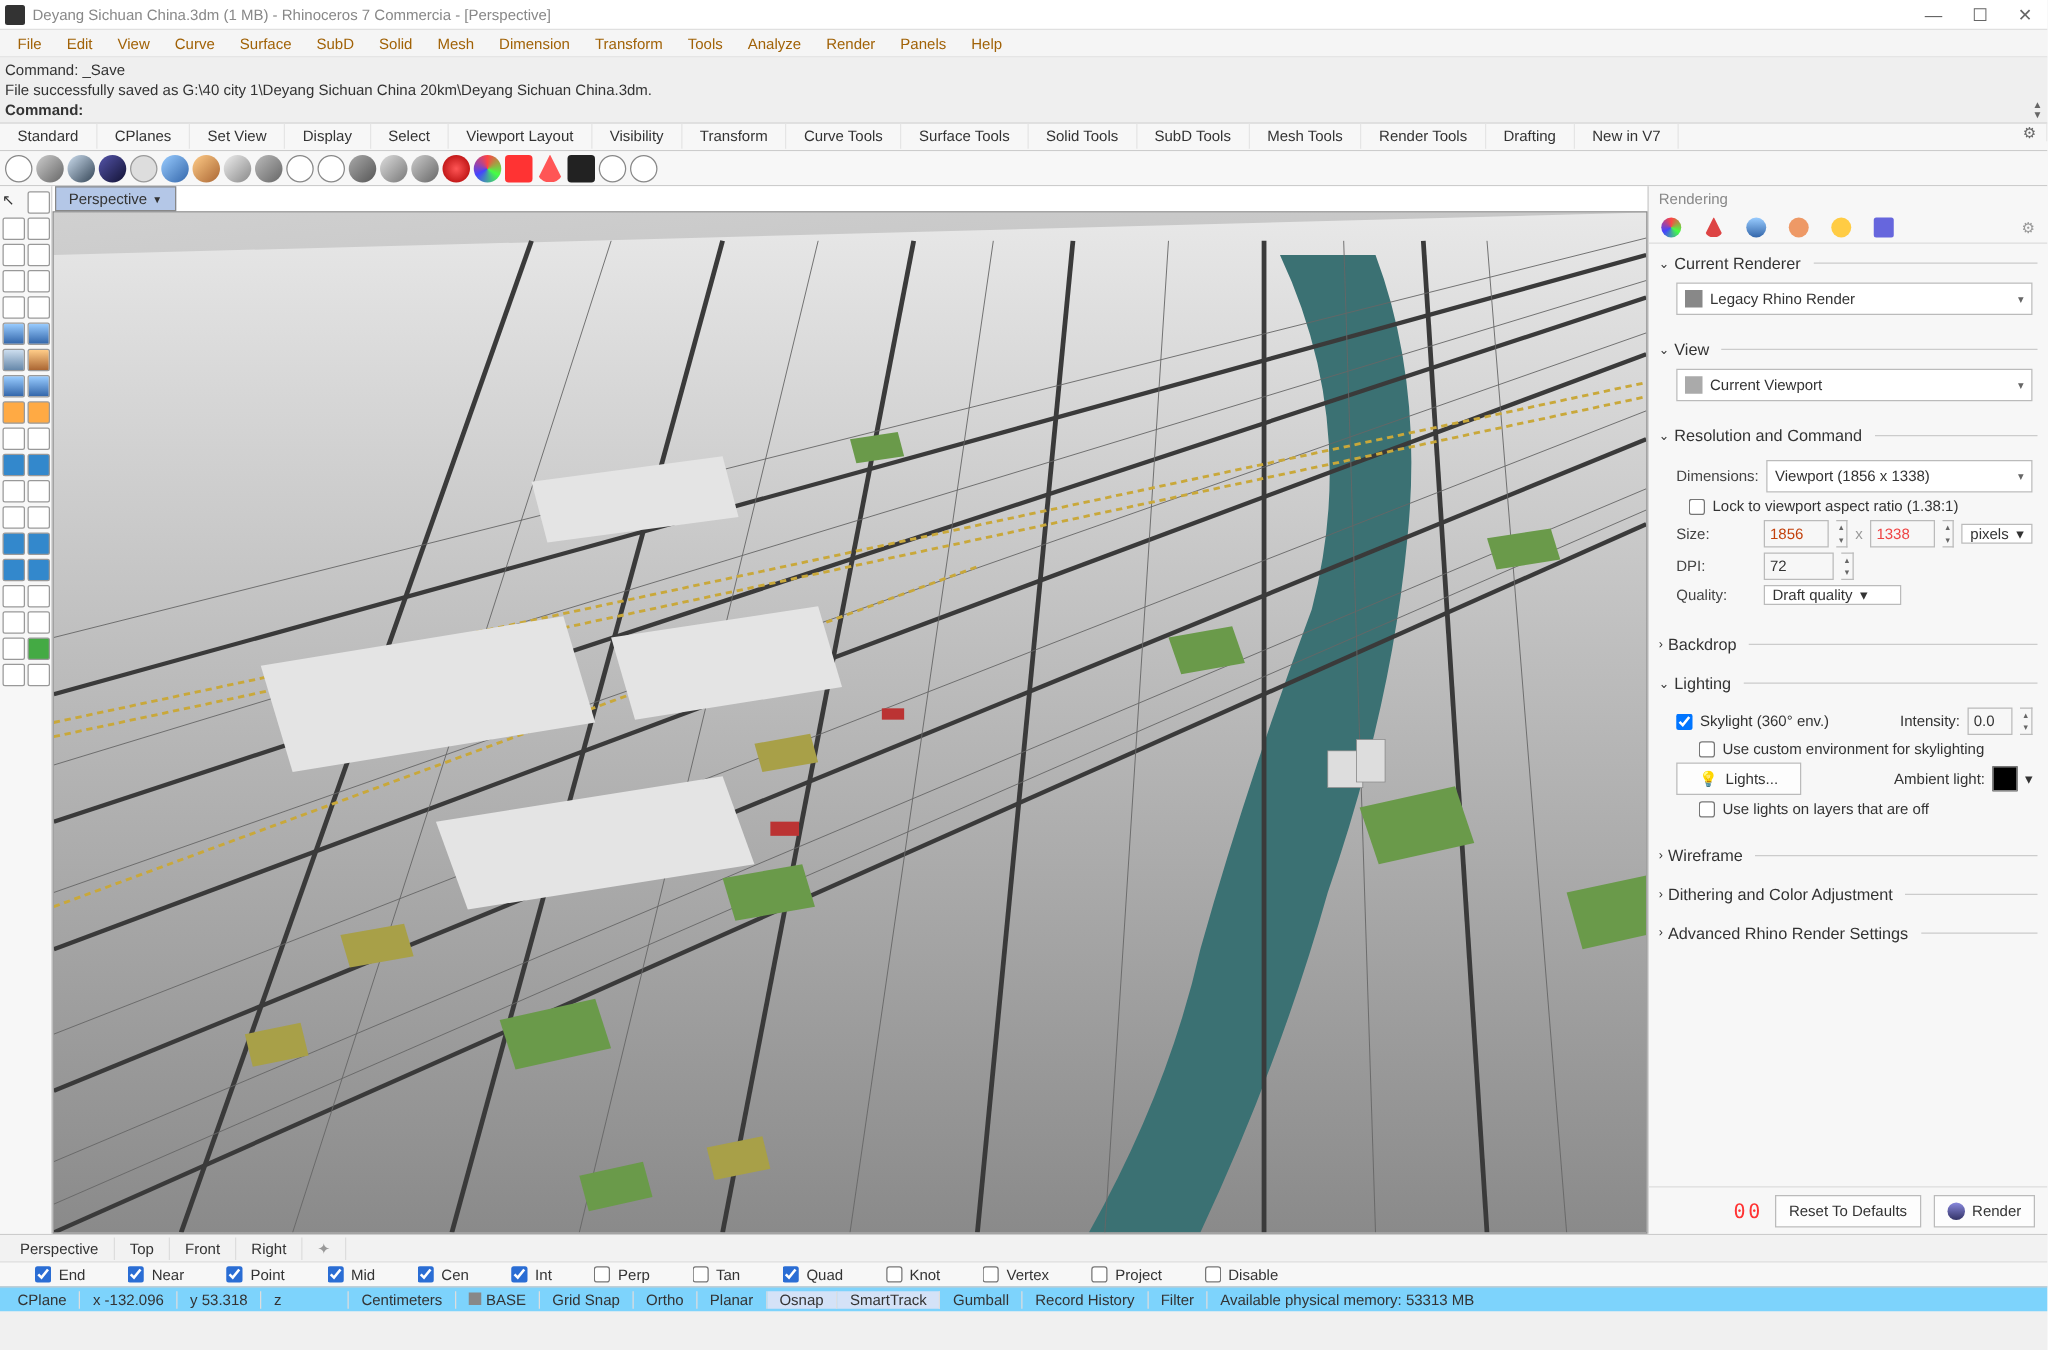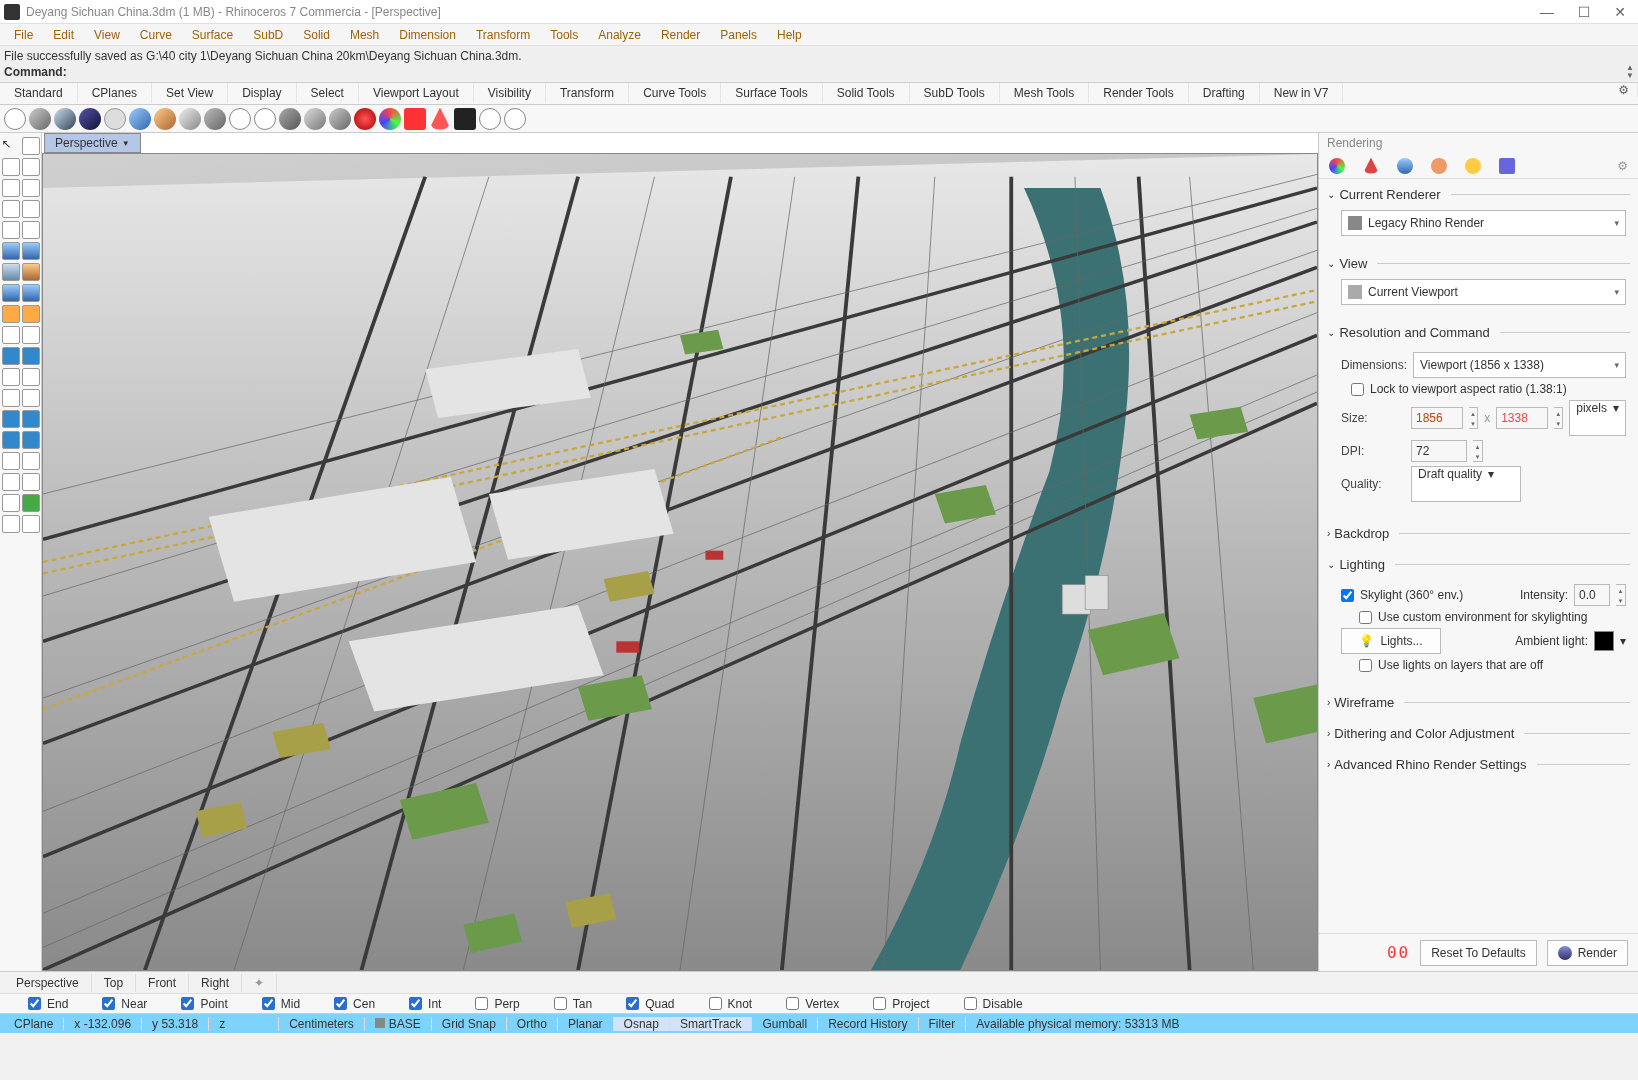--- a/index.html
+++ b/index.html
@@ -64,21 +64,21 @@
 .section .sbody { padding: 4px 4px 8px 14px; }
 
 .dropdown { width: 100%; height: 26px; border: 1px solid #bbb; background: #fff; display: flex; align-items: center; padding: 0 6px; font-size: 12px; justify-content: space-between; }
 .dropdown .ddicon { width: 14px; height: 14px; background:#888; margin-right:6px; }
 .dropdown .ddcaret { font-size: 9px; color: #666; }
 
 .formrow { display: flex; align-items: center; gap: 6px; margin: 4px 0; font-size: 12px; }
 .formrow label { min-width: 64px; color:#444; }
 .numinput { width: 56px; height: 22px; border: 1px solid #bbb; padding: 0 4px; font-size: 12px; display:flex; align-items:center; }
 .spinner { width: 10px; display:flex; flex-direction:column; font-size:7px; line-height:7px; color:#666; border:1px solid #bbb; border-left:none; height:22px; justify-content:space-around; align-items:center; }
-.smalldd { height: 36px; border: 1px solid #bbb; background:#fff; padding: 0 6px; font-size:12px; display:flex; align-items:flex-start; gap:6px; }
+.smalldd { height: 16px; border: 1px solid #bbb; background:#fff; padding: 0 6px; font-size:12px; display:flex; align-items:center; gap:6px; }
 
 .chk { display: flex; align-items: center; gap: 6px; font-size: 12px; margin: 3px 0; }
 .chk input { width: 13px; height: 13px; }
 
 .btn { height: 26px; border: 1px solid #bbb; background: #fdfdfd; display:flex; align-items:center; justify-content:center; font-size:12px; padding: 0 10px; gap:6px; }
 
 
 .viewtabs { height: 22px; background: #f2f2f2; display: flex; align-items: center; padding: 0 4px; gap: 0; border-top: 1px solid #ccc; }
 .viewtabs span { padding: 2px 12px; font-size: 12px; border-right: 1px solid #ddd; }
 
@@ -120,20 +120,21 @@
     <span>Dimension</span>
     <span>Transform</span>
     <span>Tools</span>
     <span>Analyze</span>
     <span>Render</span>
     <span>Panels</span>
     <span>Help</span>
   </div>
 
 <div class="cmdarea">
+  <div class="line">Command: _Save</div>
   <div class="line">File successfully saved as G:\40 city 1\Deyang Sichuan China 20km\Deyang Sichuan China.3dm.</div>
   <div class="cmdline">
     <span class="label">Command:</span>
     <div class="inputspace"></div>
     <div class="spinners">
         <span>▲</span>
         <span>▼</span>
       </div>
   </div>
 </div>

